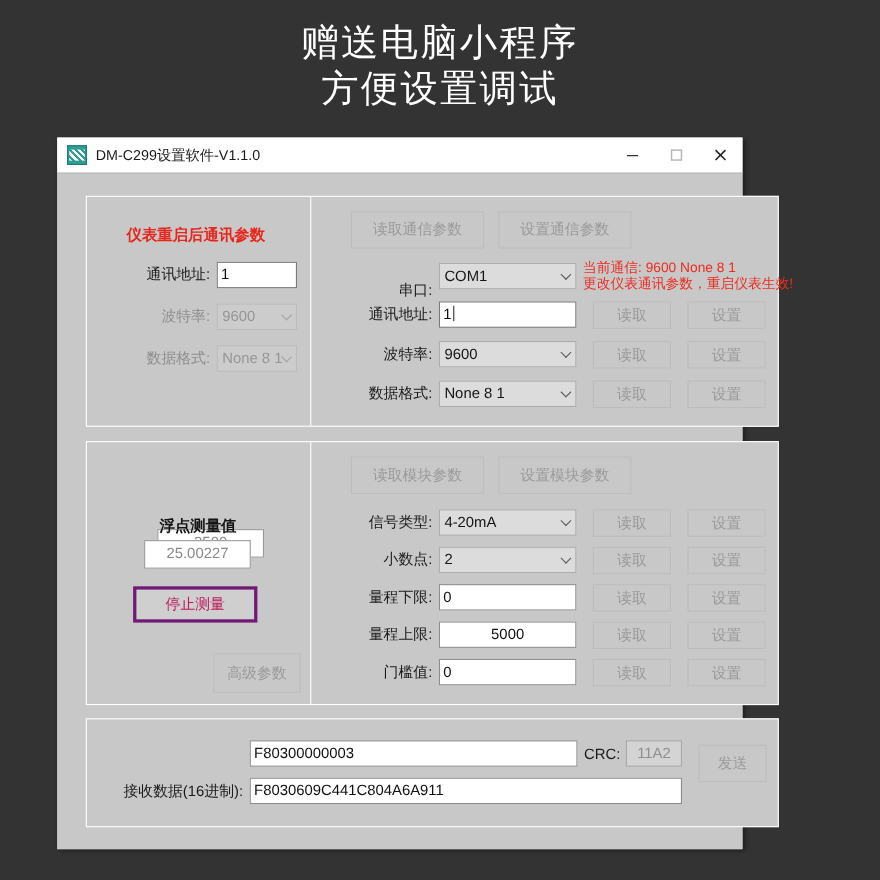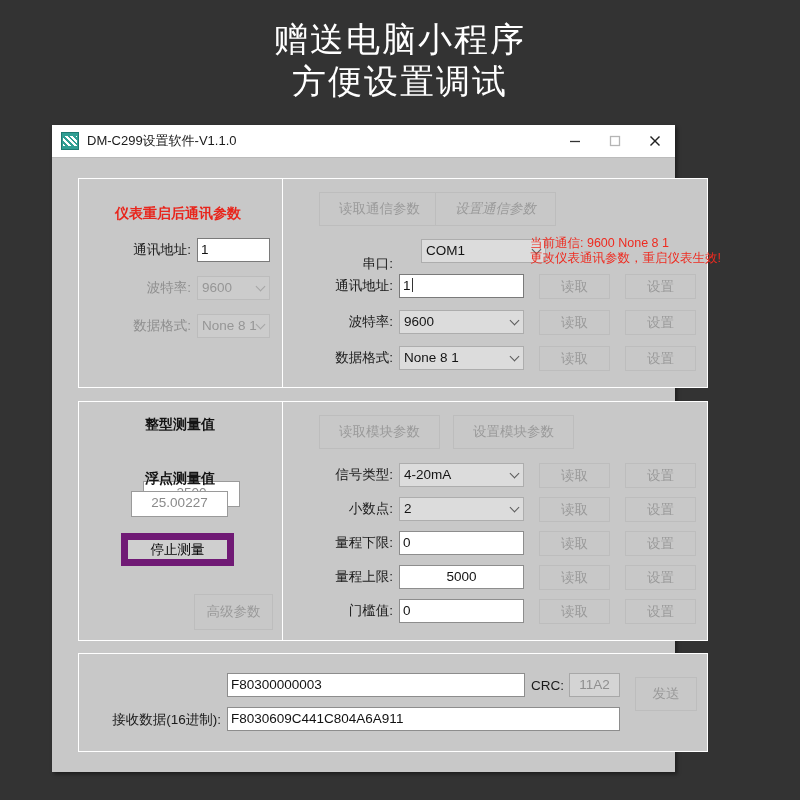--- a/index.html
+++ b/index.html
@@ -107,22 +107,22 @@
   .combo.dis { background: #cccccc; color: #969696; border-color: #bcbcbc; }
   .combo .chev {
     position: absolute; right: 5px; top: 50%; width: 7px; height: 7px;
     margin-top: -5px;
     border-left: 1.3px solid #5b5b5b; border-bottom: 1.3px solid #5b5b5b;
     transform: rotate(-45deg);
   }
   .combo.dis .chev { border-color: #a5a5a5; }
 
   .btn {
-    position: absolute; background: #cfcfcf; border: 7px solid #701a75;
-    font-size: 13.5px; color: #000000; display: flex;
+    position: absolute; background: #cfcfcf; border: 3px solid #701a75;
+    font-size: 13.5px; color: #be185d; display: flex;
     align-items: center; justify-content: center; white-space: nowrap;
   }
   .btn.dis {
     background: #c8c8c8; border: 1px solid #bdbdbd; color: #9a9a9a;
   }
 
   .redhdr {
     position: absolute; color: #e8251c; font-size: 14px;
     font-weight: 700; white-space: nowrap;
   }
@@ -178,24 +178,24 @@
       <div class="lbl" style="left:12px; top:60px; width:100px;">通讯地址:</div>
       <div class="txt focused" style="left:118px; top:59px; width:73px;"><span>1</span></div>
 
       <div class="lbl dis" style="left:12px; top:98px; width:100px;">波特率:</div>
       <div class="combo dis" style="left:118px; top:97px; width:73px;"><span>9600</span><span class="chev"></span></div>
 
       <div class="lbl dis" style="left:8px; top:136px; width:104px;">数据格式:</div>
       <div class="combo dis" style="left:118px; top:135px; width:73px;"><span>None 8 1</span><span class="chev"></span></div>
 
       <div class="btn dis" style="left:240px; top:13px; width:121px; height:34px;">读取通信参数</div>
-      <div class="btn dis" style="left:356px; top:13px; width:121px; height:34px;font-style:italic;">设置通信参数</div>
+      <div class="btn dis" style="left:374px; top:13px; width:121px; height:34px;">设置通信参数</div>
 
       <div class="lbl" style="left:238px; top:74px; width:76px;">串口:</div>
-      <div class="combo" style="left:320px; top:60px; width:125px;margin-left:22px;"><span>COM1</span><span class="chev"></span></div>
+      <div class="combo" style="left:320px; top:60px; width:125px;"><span>COM1</span><span class="chev"></span></div>
 
       <div class="redwarn" style="left:451px; top:57px;">当前通信: 9600 None 8 1</div>
       <div class="redwarn" style="left:451px; top:72px;">更改仪表通讯参数，重启仪表生效!</div>
 
       <div class="lbl" style="left:224px; top:96px; width:90px;">通讯地址:</div>
       <div class="txt focused" style="left:320px; top:95px; width:125px;"><span>1</span><span class="caret"></span></div>
       <div class="btn dis" style="left:460px; top:95px; width:71px; height:25px;">读取</div>
       <div class="btn dis" style="left:546px; top:95px; width:71px; height:25px;">设置</div>
 
       <div class="lbl" style="left:224px; top:132px; width:90px;">波特率:</div>
@@ -205,21 +205,20 @@
 
       <div class="lbl" style="left:220px; top:168px; width:94px;">数据格式:</div>
       <div class="combo" style="left:320px; top:167px; width:125px;"><span>None 8 1</span><span class="chev"></span></div>
       <div class="btn dis" style="left:460px; top:167px; width:71px; height:25px;">读取</div>
       <div class="btn dis" style="left:546px; top:167px; width:71px; height:25px;">设置</div>
     </div>
 
     <div class="group grp-module">
       <div class="vdiv" style="left:203px;"></div>
 
-      <div class="sect-title" style="left:26px; top:14px; width:150px;">整型测量值</div>
       <div class="txt ro" style="left:64px; top:35px; width:97px; height:26px;margin-top:44px;">2500</div>
 
       <div class="sect-title" style="left:26px; top:68px; width:150px;">浮点测量值</div>
       <div class="txt ro" style="left:52px; top:89px; width:97px; height:26px;">25.00227</div>
 
       <div class="btn" style="left:42px; top:131px; width:113px; height:33px;">停止测量</div>
       <div class="btn dis" style="left:115px; top:192px; width:79px; height:36px;">高级参数</div>
 
       <div class="btn dis" style="left:240px; top:13px; width:121px; height:34px;">读取模块参数</div>
       <div class="btn dis" style="left:374px; top:13px; width:121px; height:34px;">设置模块参数</div>

